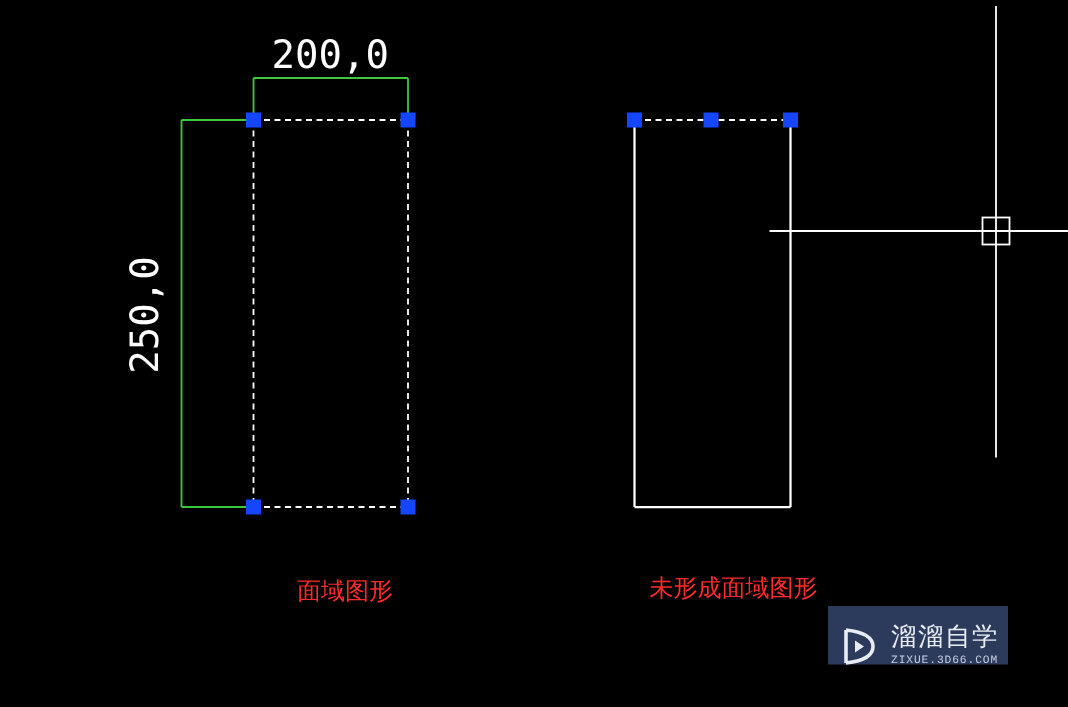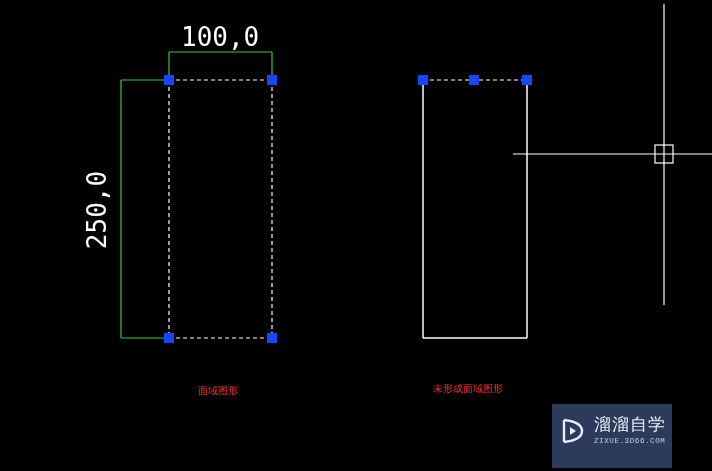--- a/index.html
+++ b/index.html
@@ -1,20 +1,20 @@
 <!DOCTYPE html>
 <html><head>
   <meta charset="utf-8">
   <style>
     html, body { margin:0; padding:0; background:#000; }
     body { width:712px; height:471px; position:relative; overflow:hidden; font-family:"DejaVu Sans", sans-serif; }
     #canvas { position:absolute; left:0; top:0; width:712px; height:471px; }
-    .label { position:absolute; color:#ff2a2a; font-size:10px; white-space:nowrap; }
+    .label { position:absolute; color:#ff2a2a; font-size:16px; white-space:nowrap; }
     .dim-text { position:absolute; color:#fff; font-family:"DejaVu Sans Mono", monospace; font-weight:normal; }
-    .watermark { position:absolute; left:552px; top:404px; width:120px; height:64px; background:#2c3a5c; }
+    .watermark { position:absolute; left:552px; top:404px; width:120px; height:39px; background:#2c3a5c; }
     .wm-title { position:absolute; left:42px; top:9px; color:#e8ecf4; font-size:17px; letter-spacing:1px; }
     .wm-sub { position:absolute; left:42px; top:33px; color:#c8d0e0; font-size:7.5px; letter-spacing:0.6px; font-family:Liberation Mono, monospace; }
     .wm-logo { position:absolute; left:8px; top:12px; width:26px; height:30px; }
   </style>
 </head>
 <body>
 
 <svg id="canvas" width="712" height="471" viewBox="0 0 712 471">
 
   <g>
@@ -54,21 +54,21 @@
     <rect x="522" y="75" width="10" height="10" fill="#1446ff"></rect>
   </g>
 
   <g>
     <line x1="664" y1="4" x2="664" y2="305" stroke="#fff" stroke-width="1.2"></line>
     <line x1="513" y1="154" x2="712" y2="154" stroke="#fff" stroke-width="1.2"></line>
     <rect x="655" y="145" width="18" height="18" fill="none" stroke="#fff" stroke-width="1.2"></rect>
   </g>
 </svg>
 
-<div class="dim-text" style="left:181px; top:22px; font-size:26px; line-height:30px;">100,0</div>
+<div class="dim-text" style="left:181px; top:22px; font-size:26px; line-height:30px;">200,0</div>
 <div class="dim-text" style="left:58px; top:195px; font-size:26px; line-height:30px; transform:rotate(-90deg); transform-origin:center;">250,0</div>
 
 <div class="label" style="left:198px; top:384px;">面域图形</div>
 <div class="label" style="left:433px; top:382px;">未形成面域图形</div>
 
 <div class="watermark">
   <svg class="wm-logo" viewBox="0 0 26 30">
     <path d="M4 4 L4 26 M4 4 Q22 6 22 15 Q22 24 4 26" fill="none" stroke="#e8ecf4" stroke-width="2.4"></path>
     <path d="M10 11 L16 15 L10 19 Z" fill="#e8ecf4"></path>
   </svg>

